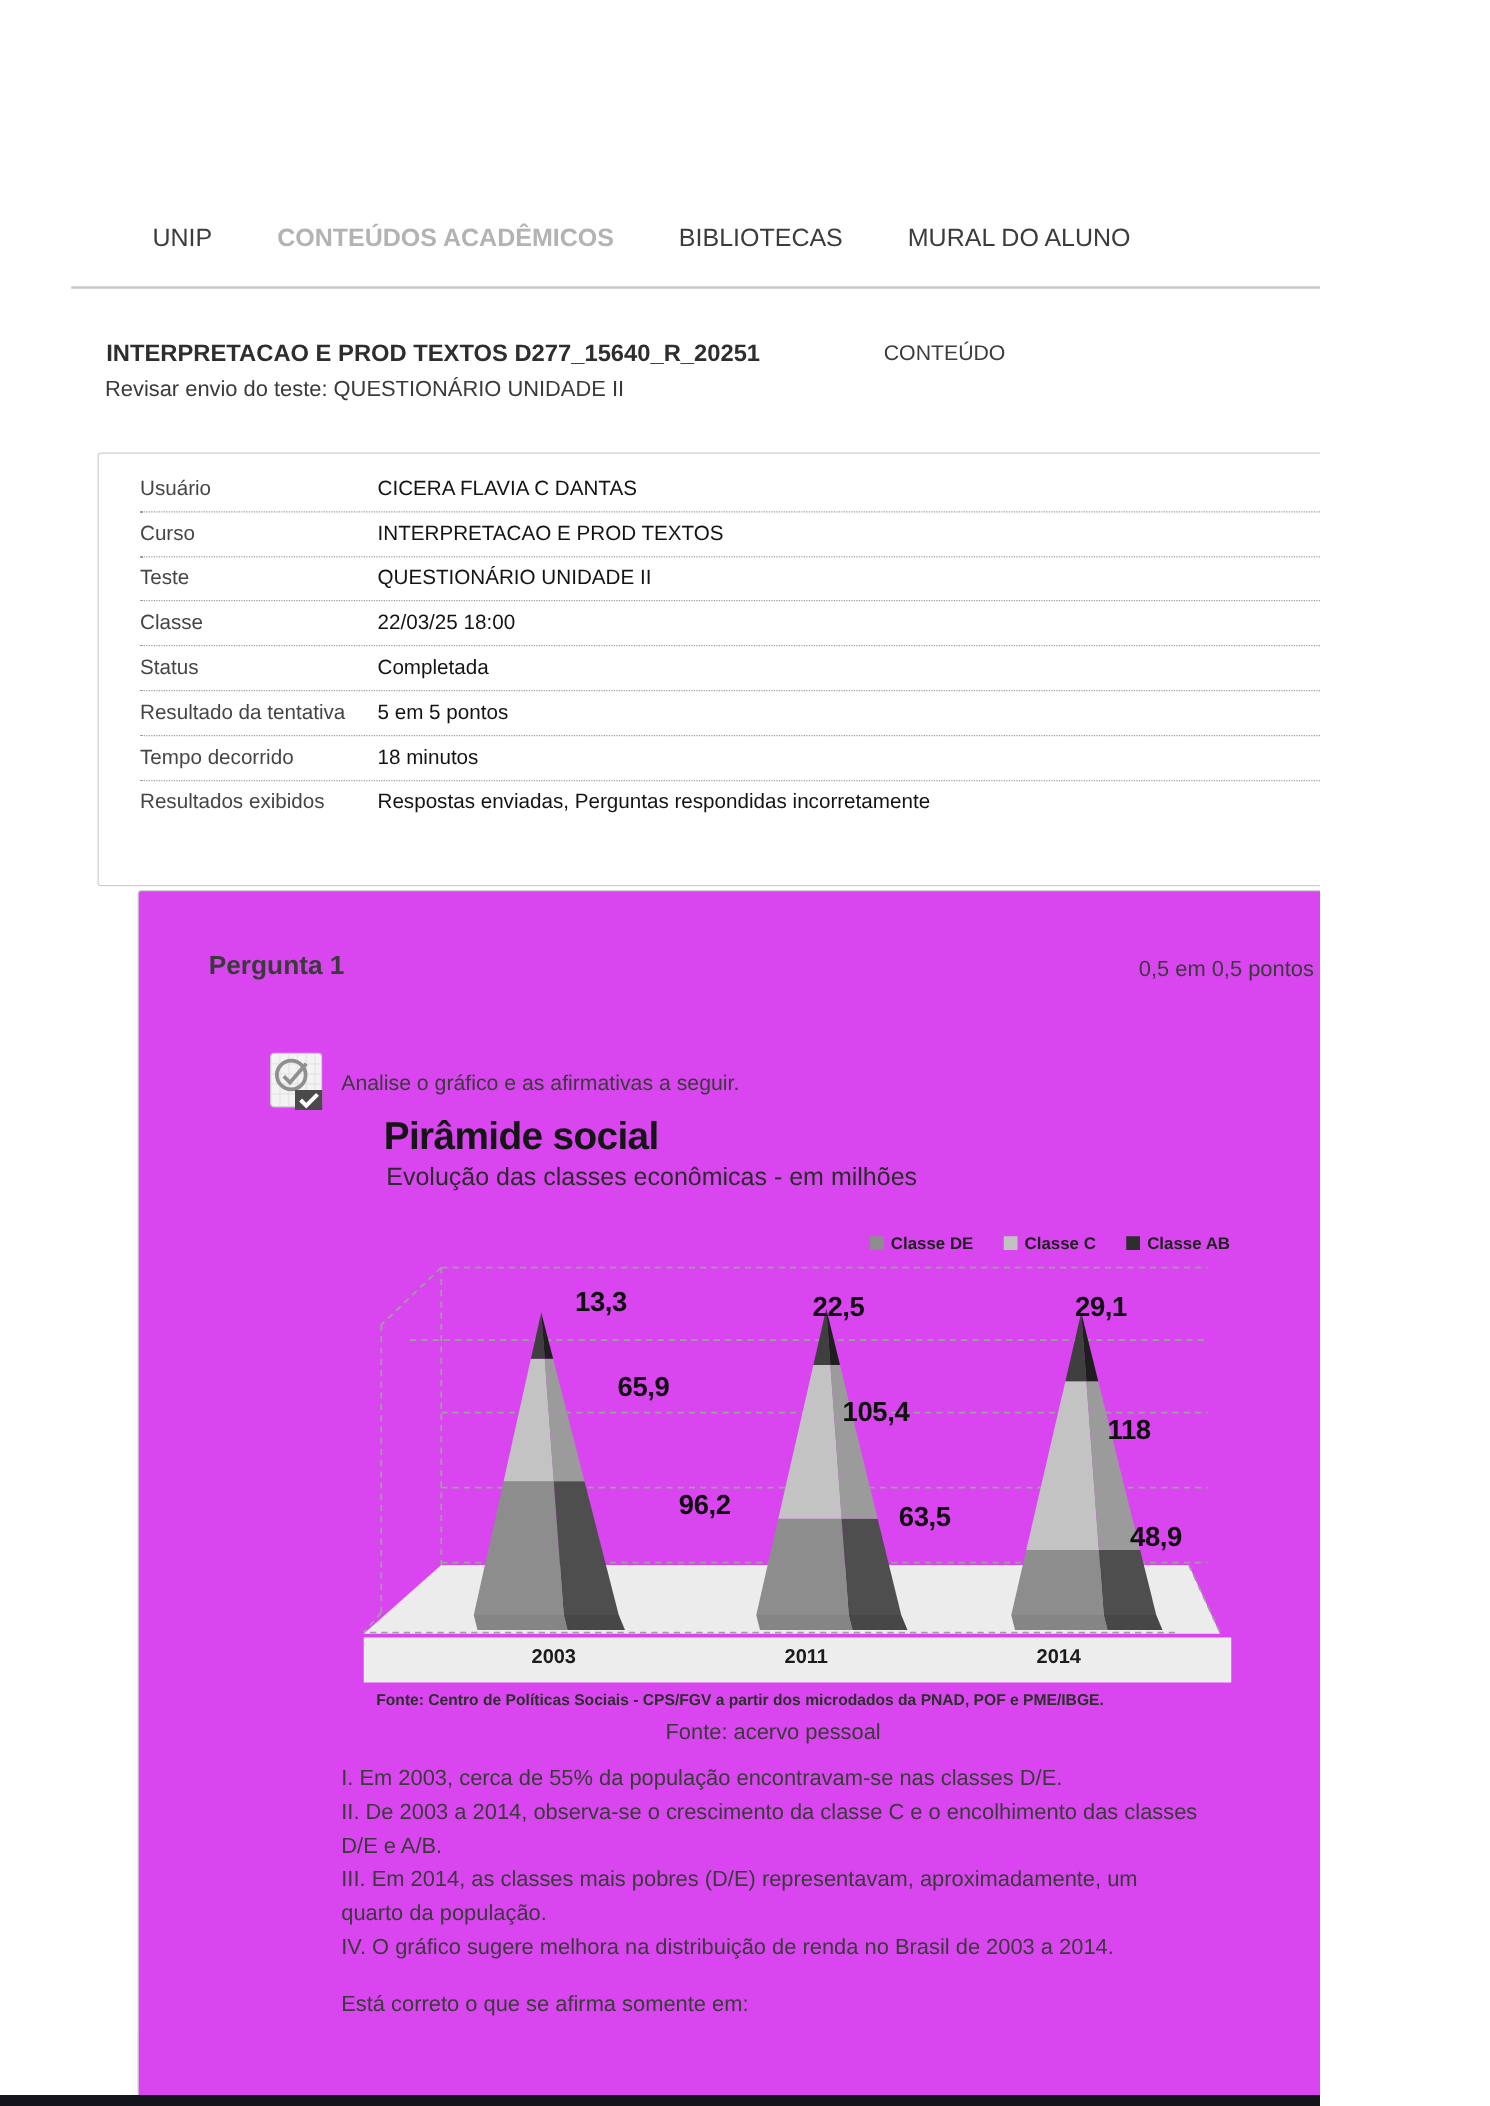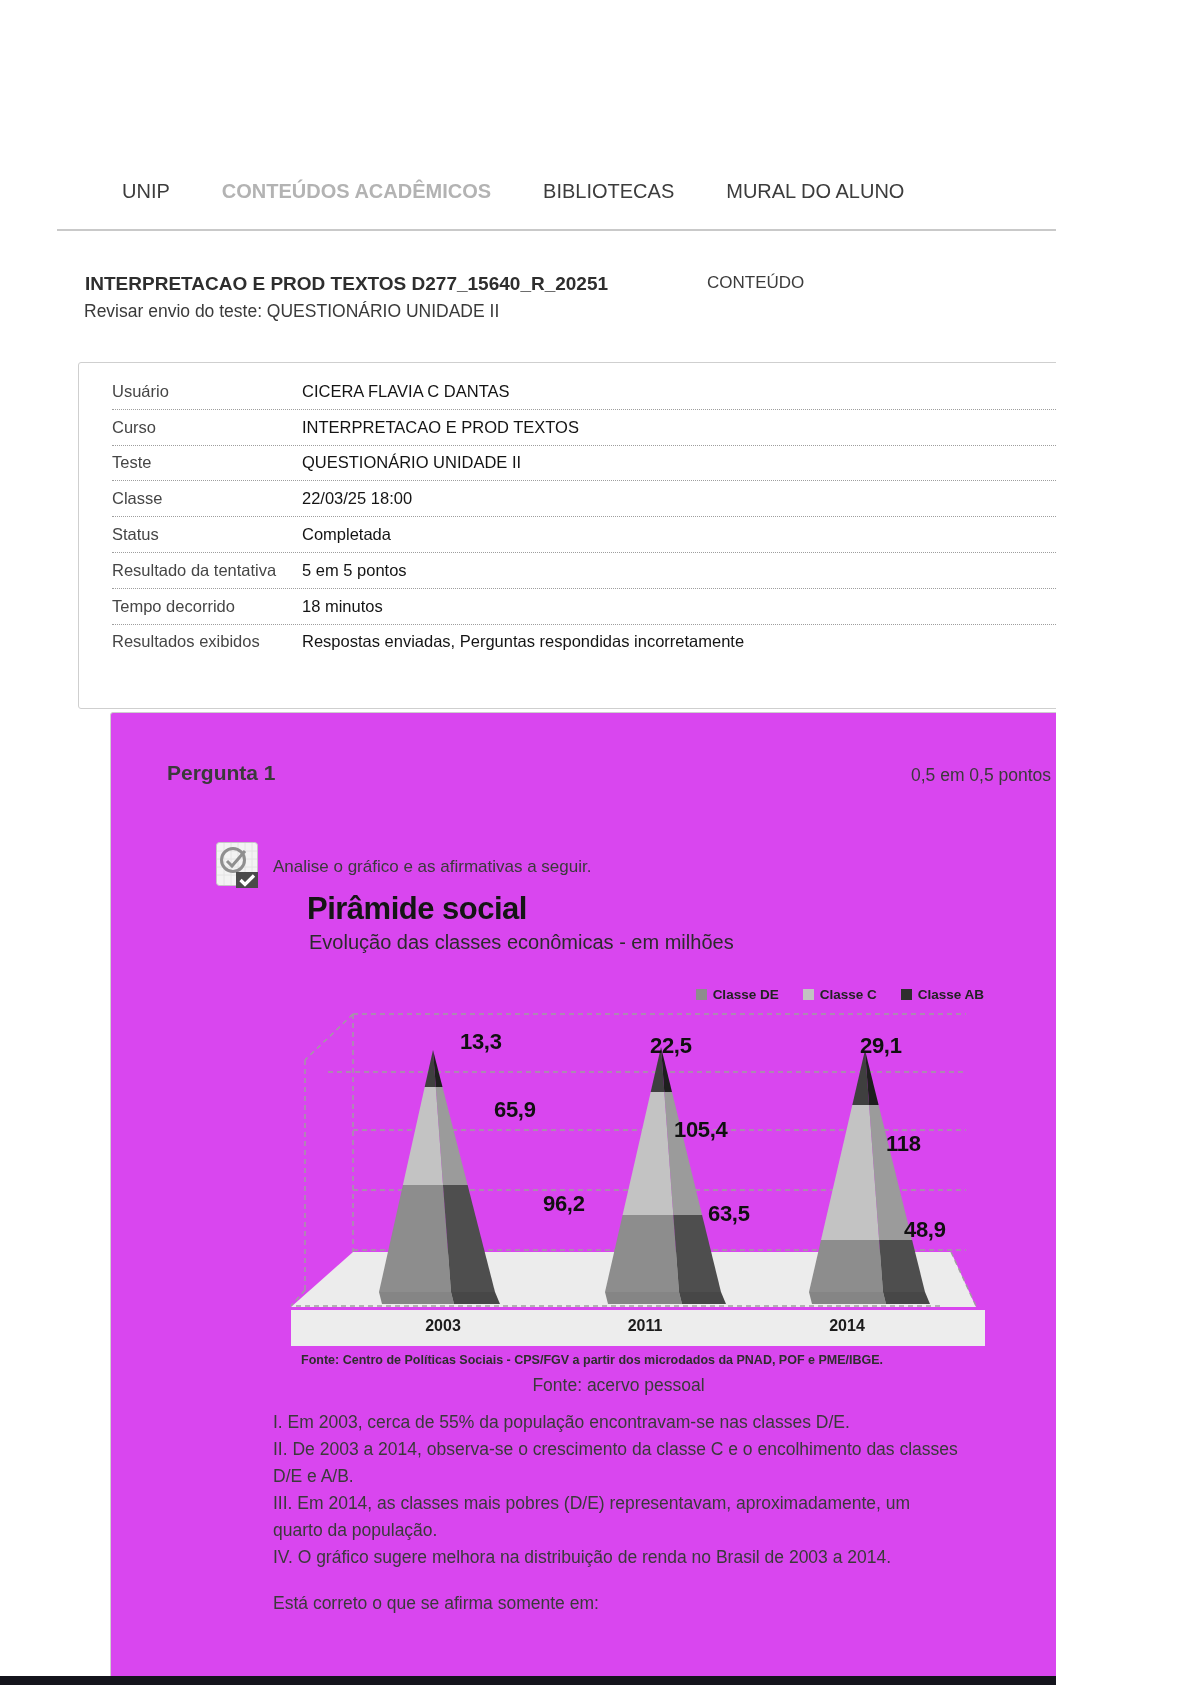--- a/index.html
+++ b/index.html
@@ -203,21 +203,21 @@
           <polygon points="577,43 564.3,98 581.1,98" fill="#3f3f3f"></polygon>
           <polygon points="577,43 581.1,98 590.6,98" fill="#1e1e1e"></polygon>
         </g>
       </svg>
 
       <div class="chart-label" style="left:172px;top:22px;">13,3</div>
       <div class="chart-label" style="left:206px;top:90px;">65,9</div>
       <div class="chart-label" style="left:255px;top:184px;">96,2</div>
       <div class="chart-label" style="left:362px;top:26px;">22,5</div>
       <div class="chart-label" style="left:386px;top:110px;">105,4</div>
-      <div class="chart-label" style="left:420px;top:194px;">63,5</div>
+      <div class="chart-label" style="left:431px;top:194px;">63,5</div>
       <div class="chart-label" style="left:572px;top:26px;">29,1</div>
       <div class="chart-label" style="left:598px;top:124px;">118</div>
       <div class="chart-label" style="left:616px;top:210px;">48,9</div>
 
       <div class="year-label" style="left:115px;">2003</div>
       <div class="year-label" style="left:317px;">2011</div>
       <div class="year-label" style="left:519px;">2014</div>
     </div>
 
     <div class="fig-source-small">Fonte: Centro de Políticas Sociais - CPS/FGV a partir dos microdados da PNAD, POF e PME/IBGE.</div>

